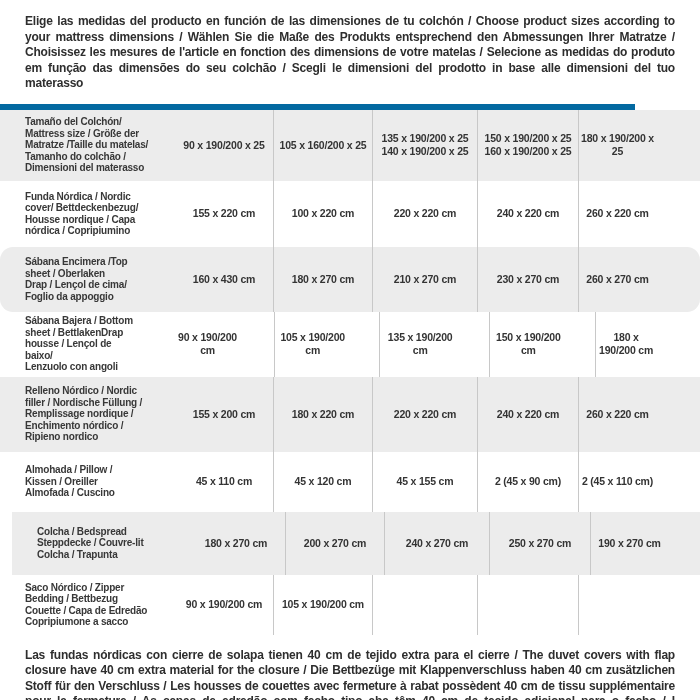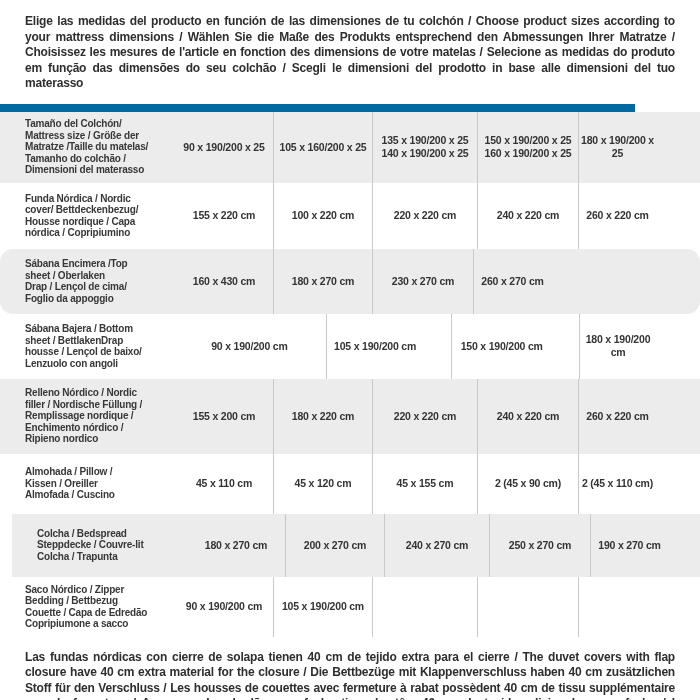--- a/index.html
+++ b/index.html
@@ -15,21 +15,21 @@
     line-height: 15.5px;
     font-weight: bold;
     color: #2e2e2e;
     text-align: justify;
     letter-spacing: -0.2px;
   }
   .footnote { margin-top: 13px; }
   .table {
     margin-top: 12px;
     width: 635px;
-    border-top: 8px solid #0369a1;
+    border-top: 6px solid #0369a1;
   }
   .row {
     display: flex;
     width: 700px;
   }
   .row.stripe { background: #ececec; }
   .r1 { height: 71px; }
   .r2 { height: 66px; }
   .r3 { height: 65px; border-radius: 13px; }
   .r4 { height: 65px; gap: 28px; }
@@ -101,31 +101,33 @@
     <div class="cell v c6 bl">260 x 220 cm</div>
   </div>
 
   <div class="row stripe r3">
     <div class="cell label">Sábana Encimera /Top
 sheet / Oberlaken
 Drap / Lençol de cima/
 Foglio da appoggio</div>
     <div class="cell v c2">160 x 430 cm</div>
     <div class="cell v c3 bl">180 x 270 cm</div>
+    <div class="cell v c4 bl">210 x 270 cm</div>
     <div class="cell v c5 bl">230 x 270 cm</div>
     <div class="cell v c6 bl">260 x 270 cm</div>
   </div>
 
   <div class="row r4">
     <div class="cell label">Sábana Bajera / Bottom
 sheet / BettlakenDrap
 housse / Lençol de baixo/
 Lenzuolo con angoli</div>
     <div class="cell v c2">90 x 190/200 cm</div>
     <div class="cell v c3 bl">105 x 190/200 cm</div>
+    <div class="cell v c4 bl">135 x 190/200 cm</div>
     <div class="cell v c5 bl">150 x 190/200 cm</div>
     <div class="cell v c6 bl">180 x 190/200 cm</div>
   </div>
 
   <div class="row stripe r5">
     <div class="cell label">Relleno Nórdico / Nordic
 filler / Nordische Füllung /
 Remplissage nordique /
 Enchimento nórdico /
 Ripieno nordico</div>

